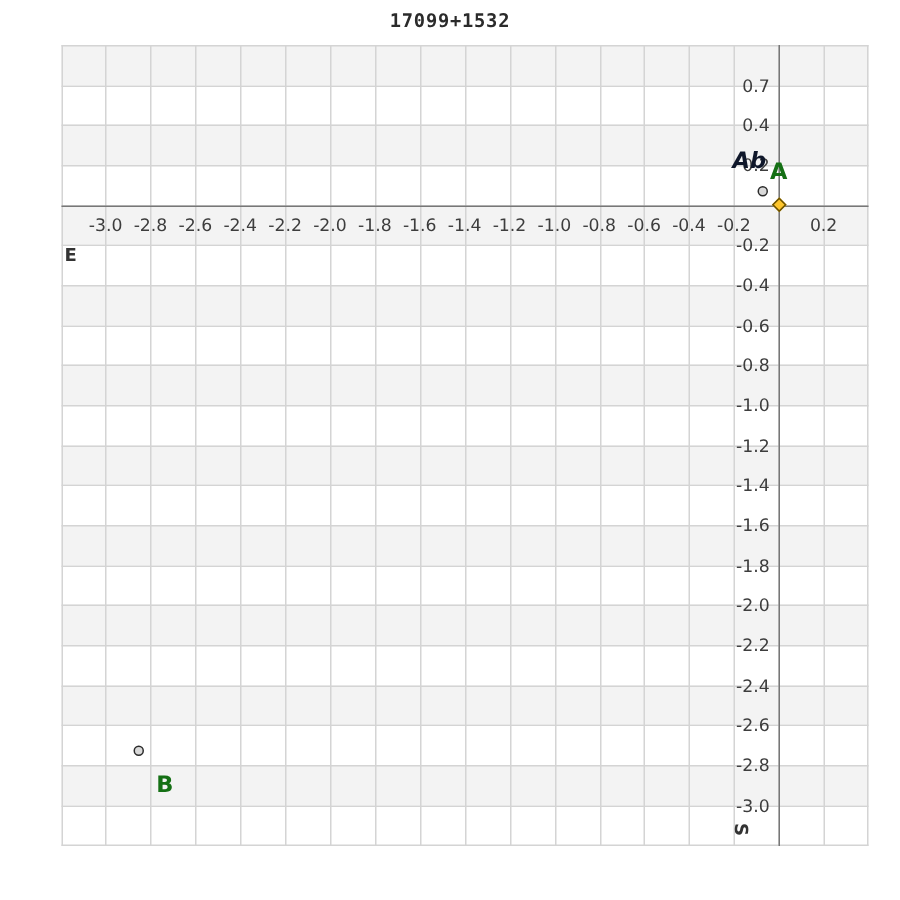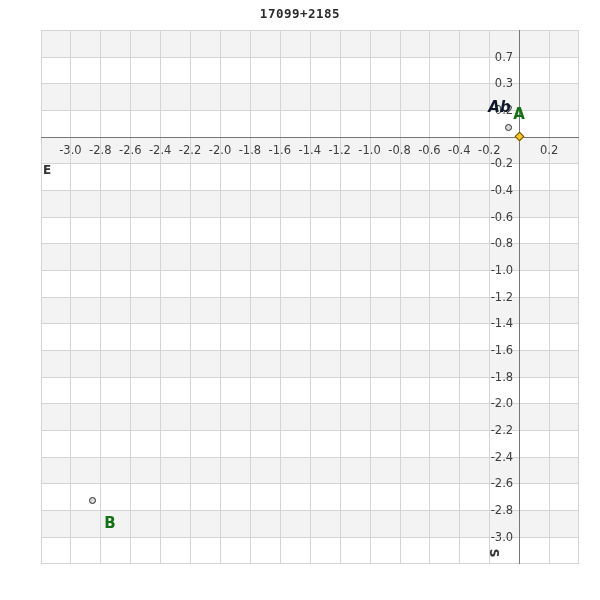--- a/index.html
+++ b/index.html
@@ -47,21 +47,21 @@
   .dir-label-s{
     left:487px;top:546px;width:14px;height:14px;text-align:center;
     transform:rotate(90deg);
   }
   .dir-label-e{left:43px;top:163px;}
 </style>
 </head>
 <body>
 
 <div class="stage">
-  <div class="chart-title">17099+2185</div>
+  <div class="chart-title">17099+1532</div>
   <div class="plot" id="plot">
       <div class="band" style="top: 0px; height: 26.675px; background: rgb(243, 243, 243);"></div>
       <div class="band" style="top: 26.675px; height: 26.675px; background: rgb(255, 255, 255);"></div>
       <div class="band" style="top: 53.35px; height: 26.675px; background: rgb(243, 243, 243);"></div>
       <div class="band" style="top: 80.025px; height: 26.675px; background: rgb(255, 255, 255);"></div>
       <div class="band" style="top: 106.7px; height: 26.675px; background: rgb(243, 243, 243);"></div>
       <div class="band" style="top: 133.375px; height: 26.675px; background: rgb(255, 255, 255);"></div>
       <div class="band" style="top: 160.05px; height: 26.675px; background: rgb(243, 243, 243);"></div>
       <div class="band" style="top: 186.725px; height: 26.675px; background: rgb(255, 255, 255);"></div>
       <div class="band" style="top: 213.4px; height: 26.675px; background: rgb(243, 243, 243);"></div>
@@ -128,21 +128,21 @@
       <div class="tick-x" style="left: 217.333px; top: 113.2px;">-1.6</div>
       <div class="tick-x" style="left: 247.25px; top: 113.2px;">-1.4</div>
       <div class="tick-x" style="left: 277.167px; top: 113.2px;">-1.2</div>
       <div class="tick-x" style="left: 307.083px; top: 113.2px;">-1.0</div>
       <div class="tick-x" style="left: 337px; top: 113.2px;">-0.8</div>
       <div class="tick-x" style="left: 366.917px; top: 113.2px;">-0.6</div>
       <div class="tick-x" style="left: 396.833px; top: 113.2px;">-0.4</div>
       <div class="tick-x" style="left: 426.75px; top: 113.2px;">-0.2</div>
       <div class="tick-x" style="left: 486.583px; top: 113.2px;">0.2</div>
       <div class="tick-y" style="left: 422.667px; top: 19.675px;">0.7</div>
-      <div class="tick-y" style="left: 422.667px; top: 46.35px;">0.3</div>
+      <div class="tick-y" style="left: 422.667px; top: 46.35px;">0.4</div>
       <div class="tick-y" style="left: 422.667px; top: 73.025px;">0.2</div>
       <div class="tick-y" style="left: 422.667px; top: 126.375px;">-0.2</div>
       <div class="tick-y" style="left: 422.667px; top: 153.05px;">-0.4</div>
       <div class="tick-y" style="left: 422.667px; top: 179.725px;">-0.6</div>
       <div class="tick-y" style="left: 422.667px; top: 206.4px;">-0.8</div>
       <div class="tick-y" style="left: 422.667px; top: 233.075px;">-1.0</div>
       <div class="tick-y" style="left: 422.667px; top: 259.75px;">-1.2</div>
       <div class="tick-y" style="left: 422.667px; top: 286.425px;">-1.4</div>
       <div class="tick-y" style="left: 422.667px; top: 313.1px;">-1.6</div>
       <div class="tick-y" style="left: 422.667px; top: 339.775px;">-1.8</div>

